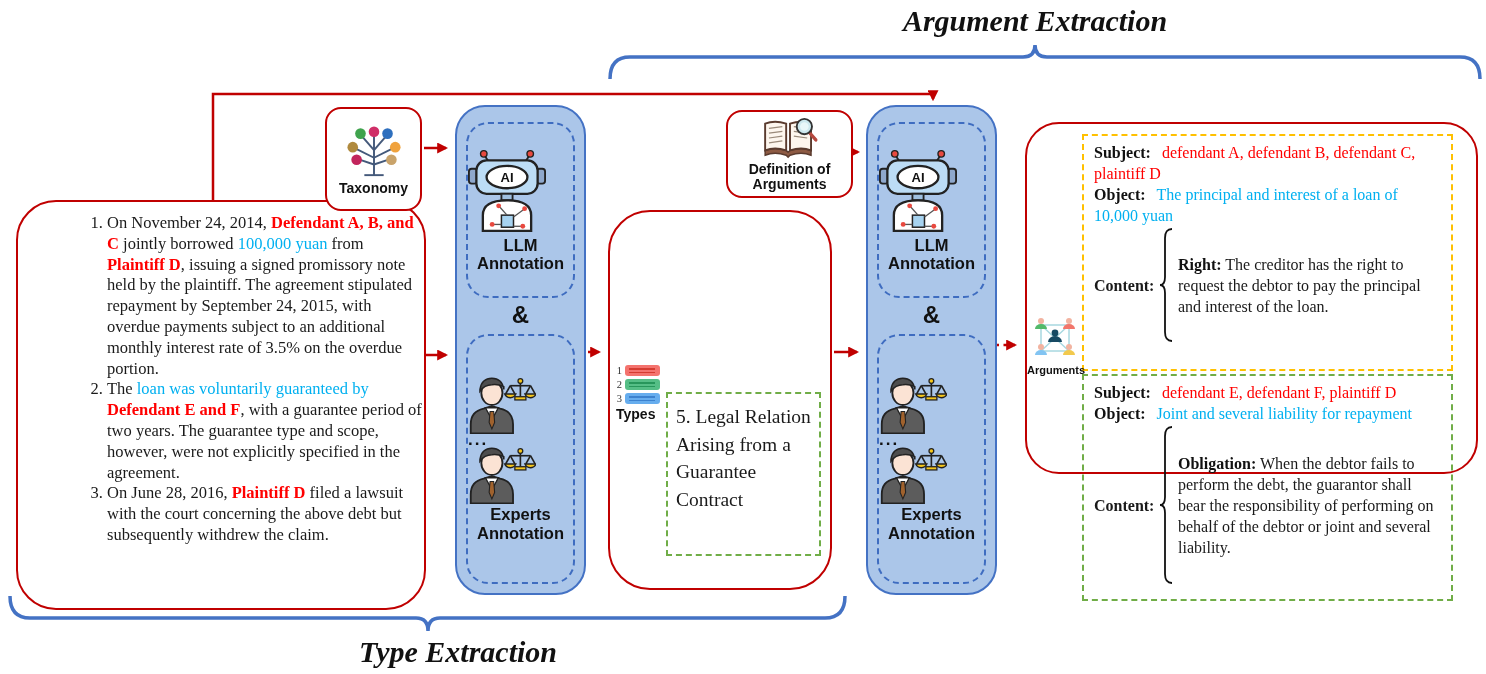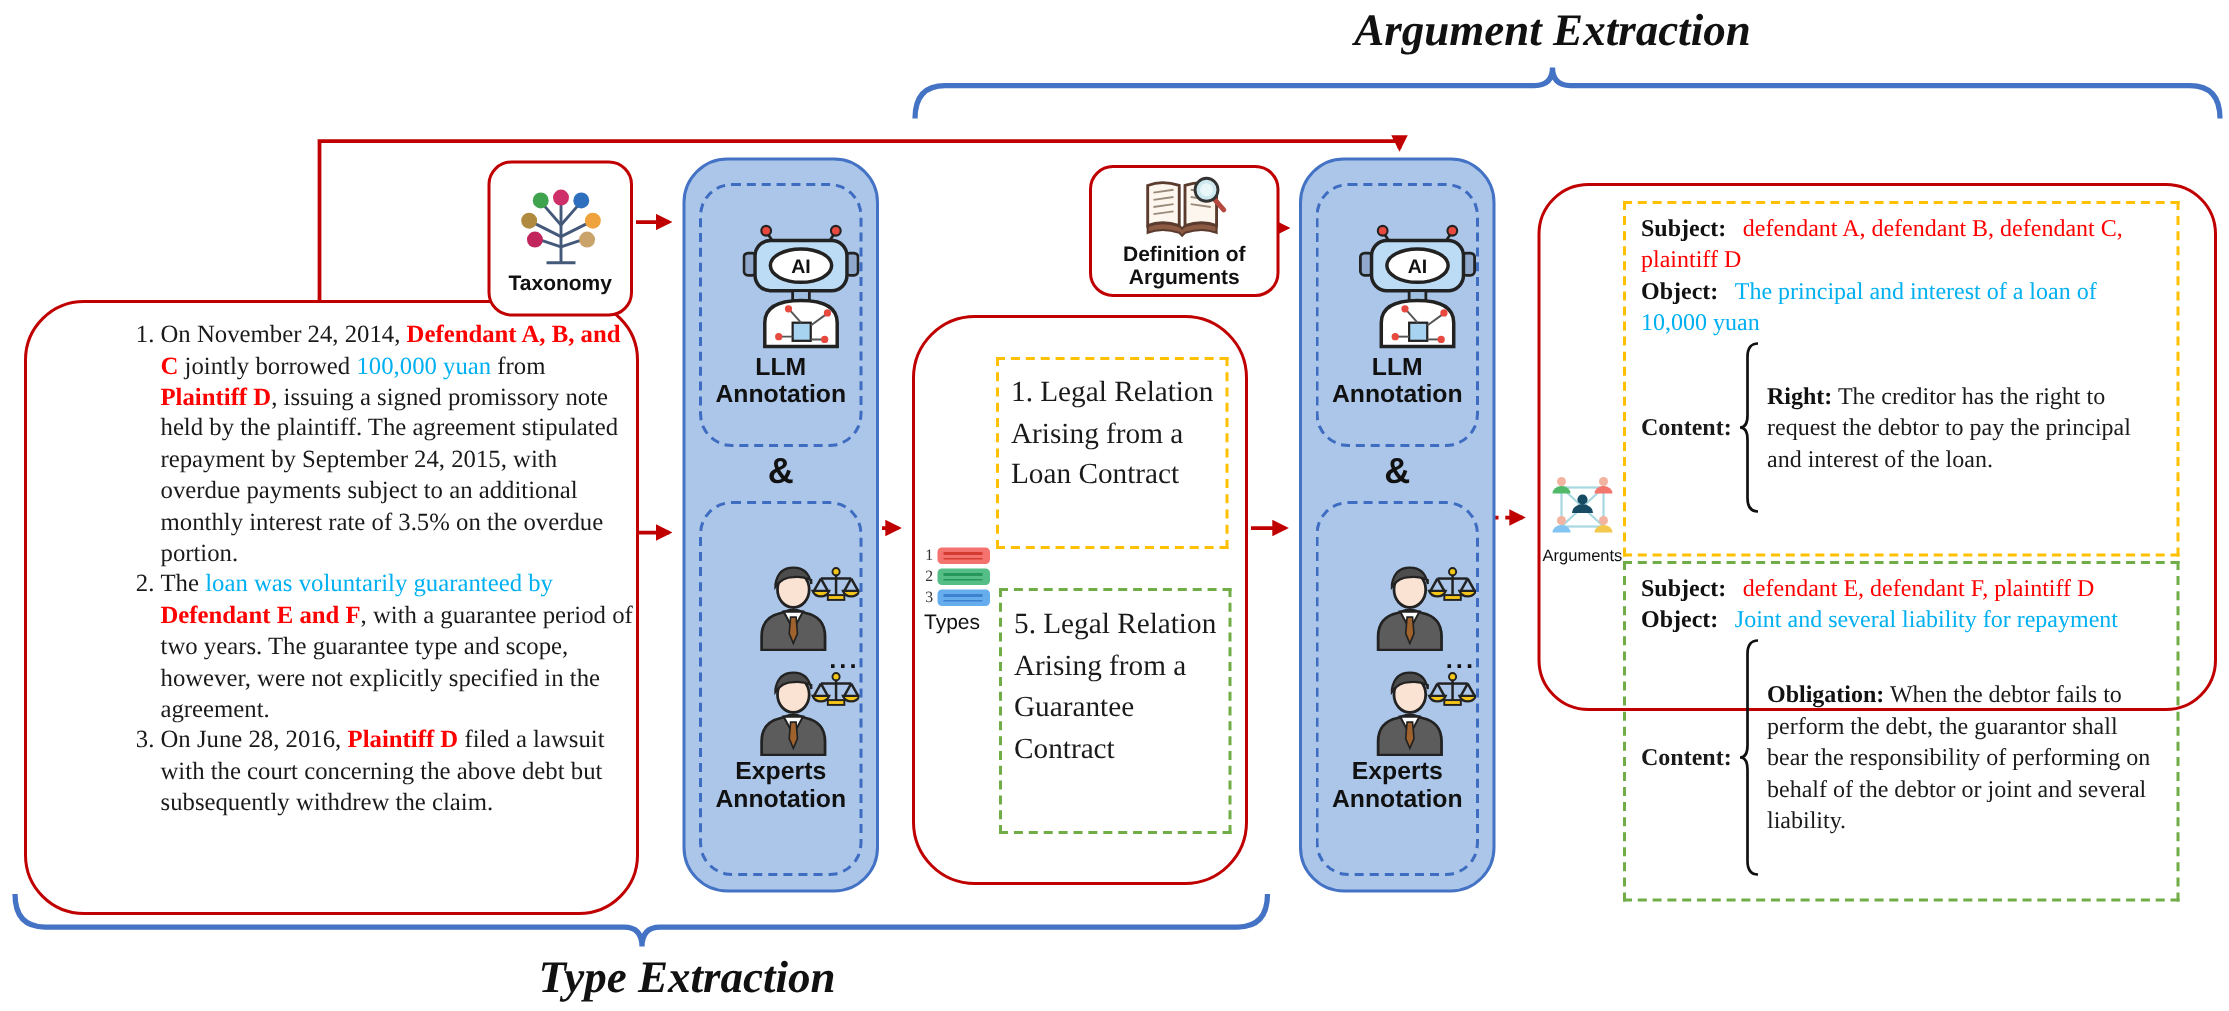--- a/index.html
+++ b/index.html
@@ -19,35 +19,35 @@
   .redbox{background:#fff;border:2.5px solid #c00000;z-index:1}
 
   
   #factual{left:16px;top:200px;width:410px;height:410px;border-radius:40px}
   #factual ol{position:absolute;left:64px;top:11px;width:340px;font-size:16.5px;line-height:20.8px;
               padding-left:25px}
   #factual li{margin:0}
   .rb{color:#f00;font-weight:bold}
   .cy{color:#00b0f0}
   #factual-icon{left:13px;top:150px;width:58px;text-align:center}
-  .icon-cap{font-family:"Liberation Sans",sans-serif;font-weight:normal;font-size:13.5px;line-height:1.12;color:#111}
+  .icon-cap{font-family:"Liberation Sans",sans-serif;font-weight:bold;font-size:13.5px;line-height:1.12;color:#111}
 
   
   .tool-box{border-radius:16px;display:flex;flex-direction:column;align-items:center;justify-content:center;gap:2px}
   #taxonomy{left:325px;top:107px;width:97px;height:104px}
   #definition{left:726px;top:110px;width:127px;height:88px}
   .tool-label{font-family:"Liberation Sans",sans-serif;font-weight:bold;font-size:14px;line-height:1.05;text-align:center;color:#111}
 
   
   .pipeline{position:absolute;width:131px;height:490px;background:#abc6e9;border:2px solid #4472c4;
             border-radius:30px;z-index:1}
   #pipe1{left:455px;top:105px}
   #pipe2{left:866px;top:105px}
   .pipe-inner{position:absolute;left:9px;right:9px;border:2px dashed #3e6cc0;border-radius:22px;
-              display:flex;flex-direction:column;align-items:flex-end;justify-content:center}
+              display:flex;flex-direction:column;align-items:flex-start;justify-content:center}
   .pipe-llm{top:15px;height:176px;gap:2px}
   .pipe-exp{top:227px;height:250px;gap:1px}
   .pipe-label{font-family:"Liberation Sans",sans-serif;font-weight:bold;font-size:16.5px;line-height:1.12;
               text-align:center;color:#111}
   .amp{position:absolute;left:0;right:0;top:194px;text-align:center;font-family:"Liberation Sans",sans-serif;
        font-weight:bold;font-size:24px;color:#111}
   .dots{font-family:"Liberation Sans",sans-serif;font-weight:bold;font-size:17px;letter-spacing:2px;
         line-height:10px;color:#111}
 
   
@@ -302,21 +302,20 @@
         <circle cx="57" cy="5" r="2.6" fill="#f5c518" stroke="#222" stroke-width="1.4"></circle>
         <path d="M40,19 A6.5,6.5 0 0 0 52,19 Z" fill="#f5c518" stroke="#222" stroke-width="1.6"></path>
         <path d="M62,19 A6.5,6.5 0 0 0 74,19 Z" fill="#f5c518" stroke="#222" stroke-width="1.6"></path>
         <rect x="51" y="22" width="12" height="3.5" fill="#f5c518" stroke="#222" stroke-width="1.4"></rect>
       </svg>
       <div class="pipe-label">Experts Annotation</div>
     </div>
   </div>
 
   <div class="abs redbox" id="typesbox">
-    <div class="abs dash-y" id="type1">1. Legal Relation Arising from a Loan Contract</div>
     <div class="abs dash-g" id="type2">5. Legal Relation Arising from a Guarantee Contract</div>
     <div class="abs" id="legend">
       <div class="leg-row">
         <span class="leg-num">1</span>
         <span class="leg-bar b1">
             <i class="l1"></i>
             <i class="l2"></i>
           </span>
       </div>
       <div class="leg-row">

